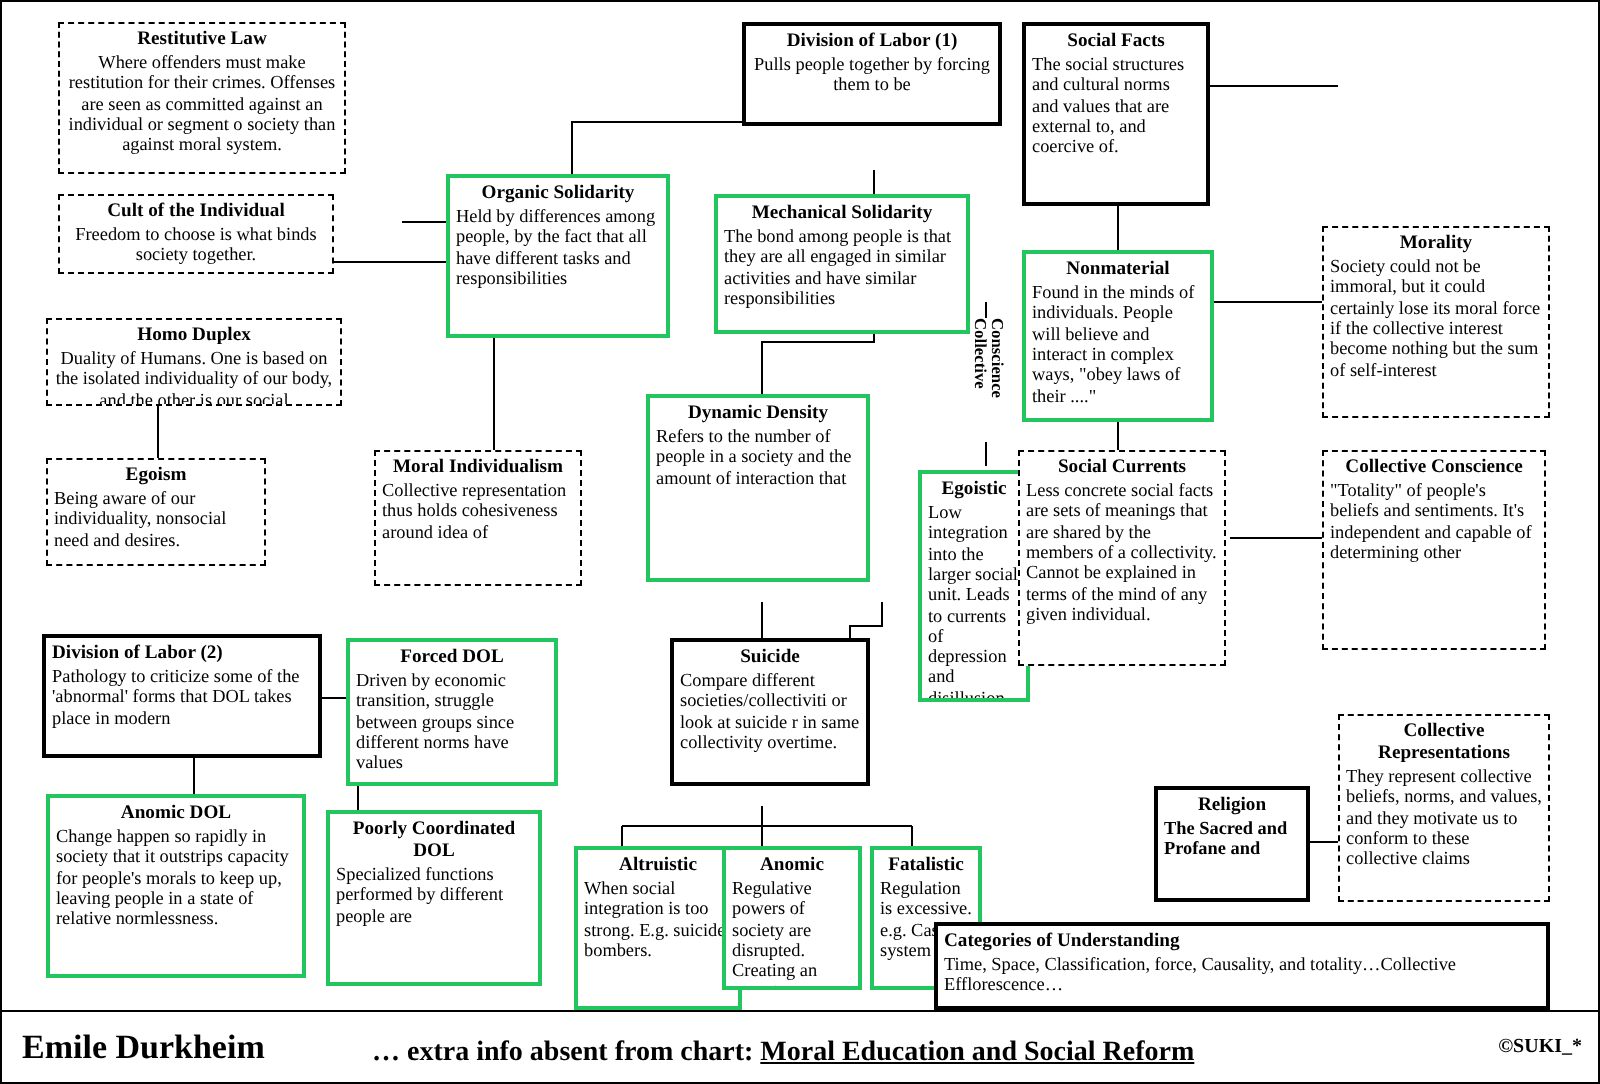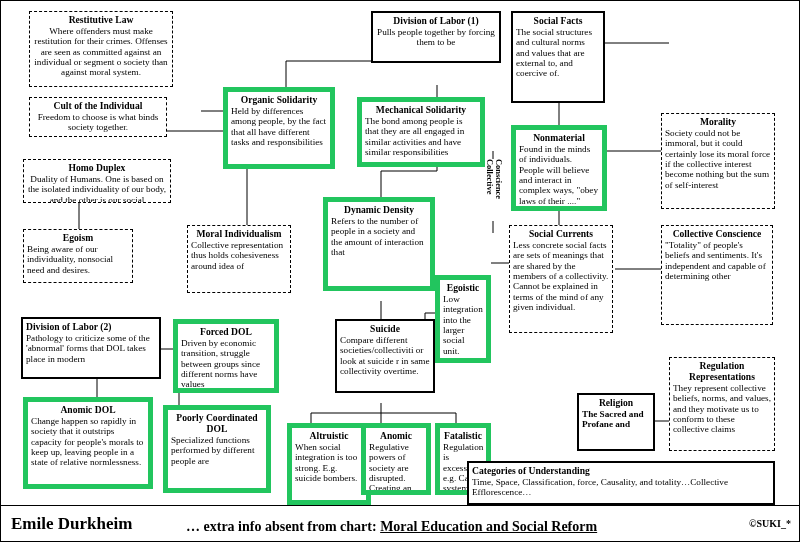--- a/index.html
+++ b/index.html
@@ -25,21 +25,21 @@
   .node {
     position: absolute;
     box-sizing: border-box;
     padding: 2px 3px;
     font-size: 9.2px;
     line-height: 1.12;
     overflow: hidden;
     background: #ffffff;
   }
   .solid {
-    border: 5px solid #22c55e;
+    border: 2px solid #22c55e;
   }
   .thick {
     border: 2px solid #000;
   }
   .dashed {
     border: 1px dashed #000;
   }
   .node .title {
     font-weight: bold;
     text-align: center;
@@ -226,21 +226,21 @@
   <div class="node dashed" style="left:660px; top:112px; width:114px; height:96px;">
     <span class="title">Morality</span>
     <span class="body">Society could not be immoral, but it could certainly lose its moral force if the collective interest become nothing but the sum of self-interest</span>
   </div>
 
   <div class="node solid" style="left:322px; top:196px; width:112px; height:94px;">
     <span class="title">Dynamic Density</span>
     <span class="body">Refers to the number of people in a society and the amount of interaction that</span>
   </div>
 
-  <div class="node solid" style="left:434px; top:234px; width:56px; height:88px;margin-top:40px;">
+  <div class="node solid" style="left:458px; top:234px; width:56px; height:116px;">
     <span class="title">Egoistic</span>
     <span class="body">Low integration into the larger social unit. Leads to currents of depression and disillusion.</span>
   </div>
 
   <div class="node dashed" style="left:508px; top:224px; width:104px; height:108px;">
     <span class="title">Social Currents</span>
     <span class="body">Less concrete social facts are sets of meanings that are shared by the members of a collectivity. Cannot be explained in terms of the mind of any given individual.</span>
   </div>
 
   <div class="node dashed" style="left:660px; top:224px; width:112px; height:100px;">
@@ -287,21 +287,21 @@
     <span class="title">Fatalistic</span>
     <span class="body">Regulation is excessive. e.g. Caste system</span>
   </div>
 
   <div class="node thick" style="left:576px; top:392px; width:78px; height:58px;">
     <span class="title">Religion</span>
     <span class="body b">The Sacred and Profane and</span>
   </div>
 
   <div class="node dashed" style="left:668px; top:356px; width:106px; height:94px;">
-    <span class="title">Regulation Representations</span>
+    <span class="title">Collective Representations</span>
     <span class="body">They represent collective beliefs, norms, and values, and they motivate us to conform to these collective claims</span>
   </div>
 
   <div class="node thick" style="left:466px; top:460px; width:308px; height:44px;">
     <span class="title left">Categories of Understanding</span>
     <span class="body">Time, Space, Classification, force, Causality, and totality…Collective Efflorescence…</span>
   </div>
 
   <div id="conscience">
     <span>Conscience Collective</span>

